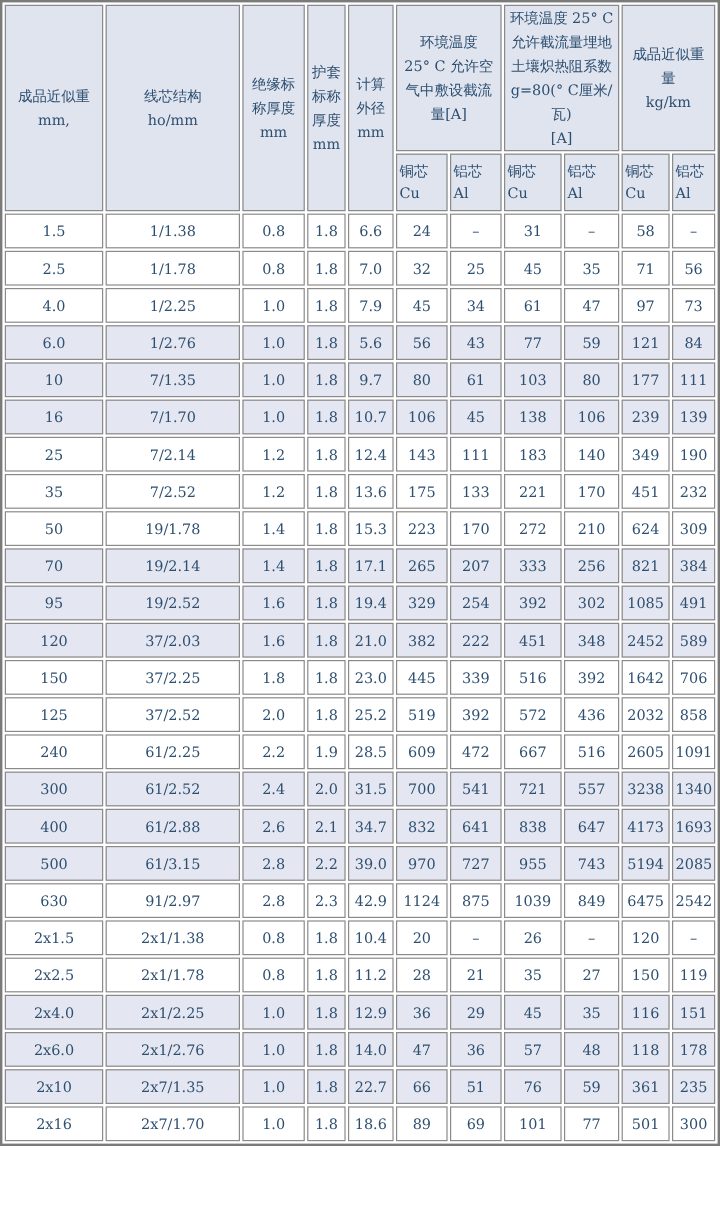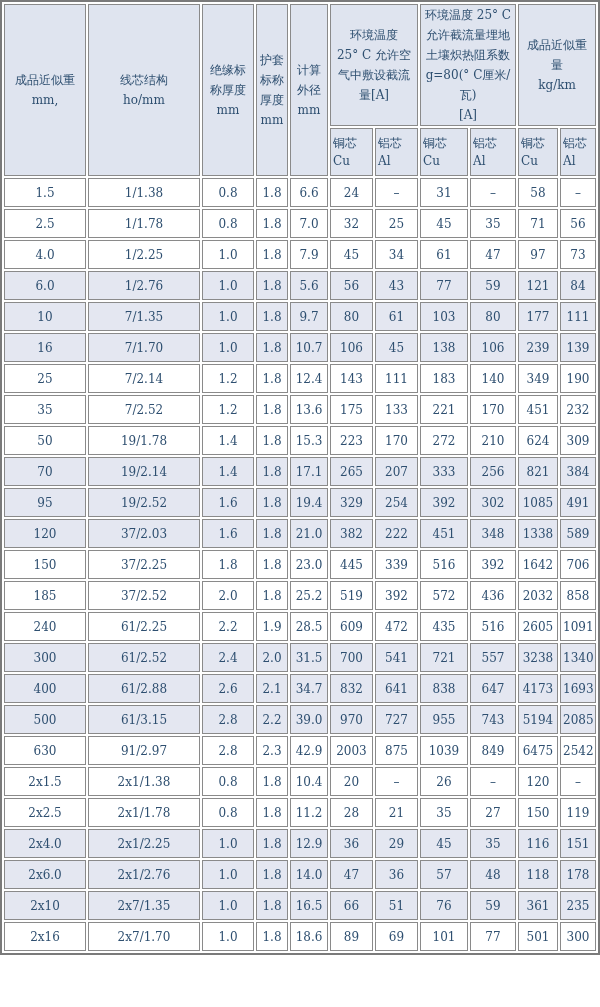--- a/index.html
+++ b/index.html
@@ -261,58 +261,58 @@
       <tr class="shaded">
     <td>120</td>
     <td>37/2.03</td>
     <td>1.6</td>
     <td>1.8</td>
     <td>21.0</td>
     <td>382</td>
     <td>222</td>
     <td>451</td>
     <td>348</td>
-    <td>1338</td>
+    <td>2452</td>
     <td>589</td>
   </tr>
       <tr>
     <td>150</td>
     <td>37/2.25</td>
     <td>1.8</td>
     <td>1.8</td>
     <td>23.0</td>
     <td>445</td>
     <td>339</td>
     <td>516</td>
     <td>392</td>
     <td>1642</td>
     <td>706</td>
   </tr>
       <tr>
-    <td>185</td>
+    <td>125</td>
     <td>37/2.52</td>
     <td>2.0</td>
     <td>1.8</td>
     <td>25.2</td>
     <td>519</td>
     <td>392</td>
     <td>572</td>
     <td>436</td>
     <td>2032</td>
     <td>858</td>
   </tr>
       <tr>
     <td>240</td>
     <td>61/2.25</td>
     <td>2.2</td>
     <td>1.9</td>
     <td>28.5</td>
     <td>609</td>
     <td>472</td>
-    <td>435</td>
+    <td>667</td>
     <td>516</td>
     <td>2605</td>
     <td>1091</td>
   </tr>
       <tr class="shaded">
     <td>300</td>
     <td>61/2.52</td>
     <td>2.4</td>
     <td>2.0</td>
     <td>31.5</td>
@@ -348,21 +348,21 @@
     <td>743</td>
     <td>5194</td>
     <td>2085</td>
   </tr>
       <tr>
     <td>630</td>
     <td>91/2.97</td>
     <td>2.8</td>
     <td>2.3</td>
     <td>42.9</td>
-    <td>2003</td>
+    <td>1124</td>
     <td>875</td>
     <td>1039</td>
     <td>849</td>
     <td>6475</td>
     <td>2542</td>
   </tr>
       <tr>
     <td>2x1.5</td>
     <td>2x1/1.38</td>
     <td>0.8</td>
@@ -412,21 +412,21 @@
     <td>57</td>
     <td>48</td>
     <td>118</td>
     <td>178</td>
   </tr>
       <tr class="shaded">
     <td>2x10</td>
     <td>2x7/1.35</td>
     <td>1.0</td>
     <td>1.8</td>
-    <td>16.5</td>
+    <td>22.7</td>
     <td>66</td>
     <td>51</td>
     <td>76</td>
     <td>59</td>
     <td>361</td>
     <td>235</td>
   </tr>
       <tr>
     <td>2x16</td>
     <td>2x7/1.70</td>

